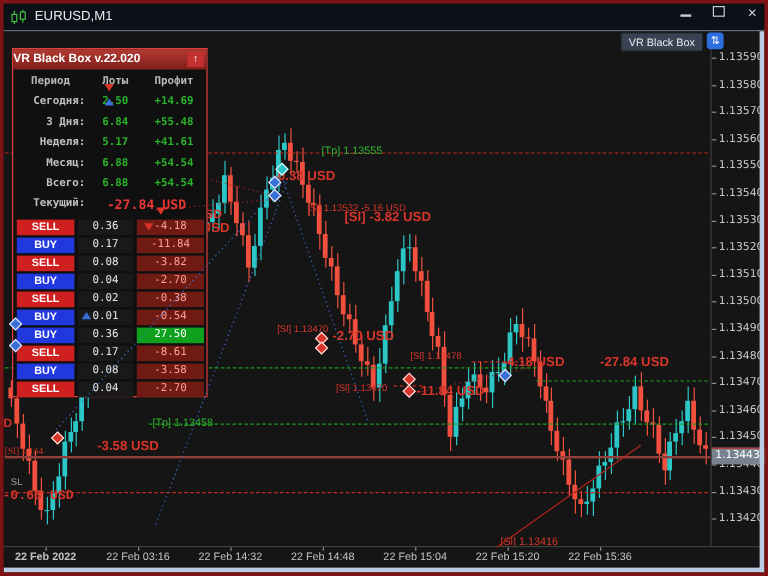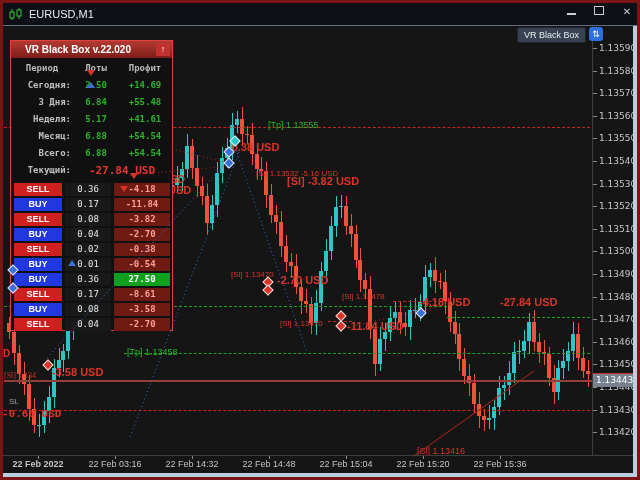--- a/index.html
+++ b/index.html
@@ -40,37 +40,37 @@
   .hline.solid{border-top-style:solid;border-top-width:2px;}
   .lbl{position:absolute;white-space:nowrap;z-index:3;font-family:"Liberation Sans",sans-serif;}
   #tlsvg{position:absolute;left:0;top:0;z-index:14;pointer-events:none;}
   .marker{position:absolute;width:6px;height:6px;transform:rotate(45deg);
     border:1px solid rgba(255,255,255,.85);z-index:15;}
   .arrow{position:absolute;width:0;height:0;z-index:15;}
   
   #panel{position:absolute;left:10px;top:40px;width:163px;height:291px;background:#101010;
     border:1px solid #e04040;z-index:10;box-sizing:border-box;}
   .p-head{height:17px;background:linear-gradient(#b23a32,#7e1e1a);color:#fff;font-size:10px;
-    font-weight:bold;line-height:17px;padding-left:14px;position:relative;}
+    font-weight:bold;line-height:17px;padding-left:0;position:relative;}
   .p-collapse{position:absolute;right:2px;top:2px;width:14px;height:13px;background:#c23030;
     color:#fff;font-size:9px;line-height:13px;text-align:center;font-weight:bold;}
   #stats{padding-top:2px;font-family:"DejaVu Sans Mono",monospace;font-size:9px;font-weight:bold;}
   .s-row{display:grid;grid-template-columns:62px 46px 52px;height:17px;line-height:17px;}
   .s-h{color:#b9b9b9;text-align:center;}
   .s-lab{color:#c0c0c0;text-align:right;padding-right:2px;}
   .s-val{color:#29b329;text-align:center;}
   .s-cur{color:#e93636;font-size:11px;grid-column:2/4;text-align:center;}
   #orders{position:absolute;left:3px;top:142px;width:157px;}
   .o-row{display:grid;grid-template-columns:48px 46px 56px;gap:3px;margin-bottom:2px;height:13px;}
   .o-btn{color:#fff;font-size:9px;font-weight:bold;text-align:center;line-height:13px;}
   .o-btn.SELL{background:#cf1f1f;}
   .o-btn.BUY{background:#2138df;}
   .o-lots{background:#191919;color:#e6e6e6;font-family:"DejaVu Sans Mono",monospace;
     font-size:9px;text-align:center;line-height:13px;}
-  .o-prof{font-family:"DejaVu Sans Mono",monospace;font-size:9px;text-align:center;line-height:13px;font-weight:bold;}
+  .o-prof{font-family:"DejaVu Sans Mono",monospace;font-size:9px;text-align:center;line-height:13px;}
   .o-prof.loss{background:#6f1b14;color:#ff9f95;}
   .o-prof.win{background:#0fa01e;color:#fff;}
 </style>
 </head>
 <body>
 
 <div id="stage">
   <div id="chartbg"></div>
 
   <div id="titlebar">
@@ -347,21 +347,21 @@
       <div class="lbl" style="left: 231px; top: 270px; font-size: 8px; color: rgb(216, 53, 42);">[Sl] 1.13470</div>
       <div class="lbl" style="left: 277px; top: 274px; font-size: 11px; color: rgb(216, 53, 42); font-weight: bold;">-2.70 USD</div>
       <div class="lbl" style="left: 342px; top: 292px; font-size: 8px; color: rgb(216, 53, 42);">[Sl] 1.13478</div>
       <div class="lbl" style="left: 419px; top: 296px; font-size: 11px; color: rgb(216, 53, 42); font-weight: bold;">-4.18 USD</div>
       <div class="lbl" style="left: 500px; top: 296px; font-size: 11px; color: rgb(216, 53, 42); font-weight: bold;">-27.84 USD</div>
       <div class="lbl" style="left: 280px; top: 319px; font-size: 8px; color: rgb(216, 53, 42);">[Sl] 1.13470</div>
       <div class="lbl" style="left: 347px; top: 320px; font-size: 11px; color: rgb(216, 53, 42); font-weight: bold;">-11.84 USD</div>
       <div class="lbl" style="left: 127px; top: 347px; font-size: 9px; color: rgb(45, 181, 45);">[Tp] 1.13458</div>
       <div class="lbl" style="left: 3px; top: 348px; font-size: 10px; color: rgb(216, 53, 42); font-weight: bold;">D</div>
       <div class="lbl" style="left: 4px; top: 371px; font-size: 8px; color: rgb(216, 53, 42); font-family: Liberation Serif, serif;">[Sl] 1.134</div>
-      <div class="lbl" style="left: 52px; top: 366px; font-size: 11px; color: rgb(216, 53, 42); font-weight: bold;">-3.58 USD</div>
+      <div class="lbl" style="left: 52px; top: 366px; font-size: 11px; color: rgb(216, 53, 42); font-weight: bold; padding-left: 29px;">-3.58 USD</div>
       <div class="lbl" style="left: 9px; top: 397px; font-size: 8px; color: rgb(154, 160, 166);">SL</div>
       <div class="lbl" style="left: 2px; top: 408px; font-size: 11px; color: rgb(216, 53, 42); font-weight: bold; font-family: Liberation Mono, monospace;">-0.66 USD</div>
       <div class="lbl" style="left: 417px; top: 446px; font-size: 9px; color: rgb(216, 53, 42);">[Sl] 1.13416</div>
     </div>
   <svg id="tlsvg" width="640" height="480">
       <line x1="414" y1="456" x2="534" y2="371" stroke="#b3261c" stroke-width="1"></line>
       <line x1="340" y1="329" x2="446" y2="305" stroke="#b3261c" stroke-width="1" stroke-dasharray="1,3"></line>
       <line x1="172" y1="149" x2="232" y2="164" stroke="#b3261c" stroke-width="1" stroke-dasharray="1,3"></line>
       <line x1="130" y1="175" x2="230" y2="166" stroke="#b3261c" stroke-width="1" stroke-dasharray="1,3"></line>
       <line x1="237" y1="151" x2="45" y2="360" stroke="#3a6fd8" stroke-width="1" stroke-dasharray="1,3"></line>

